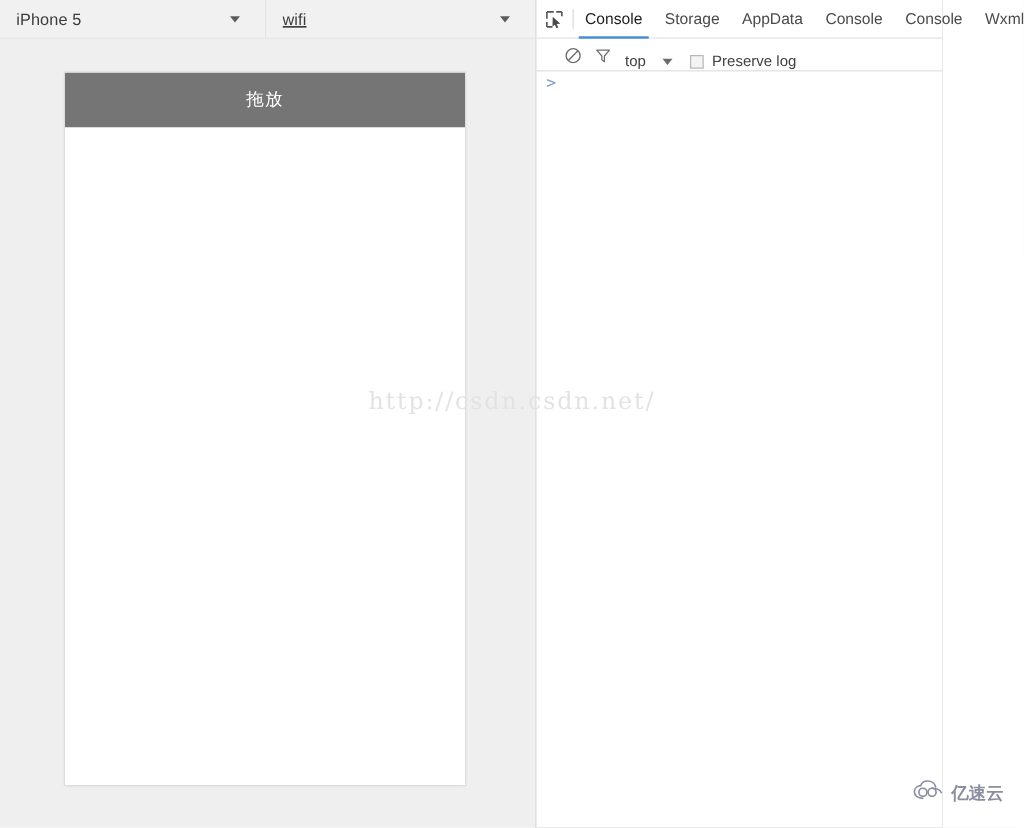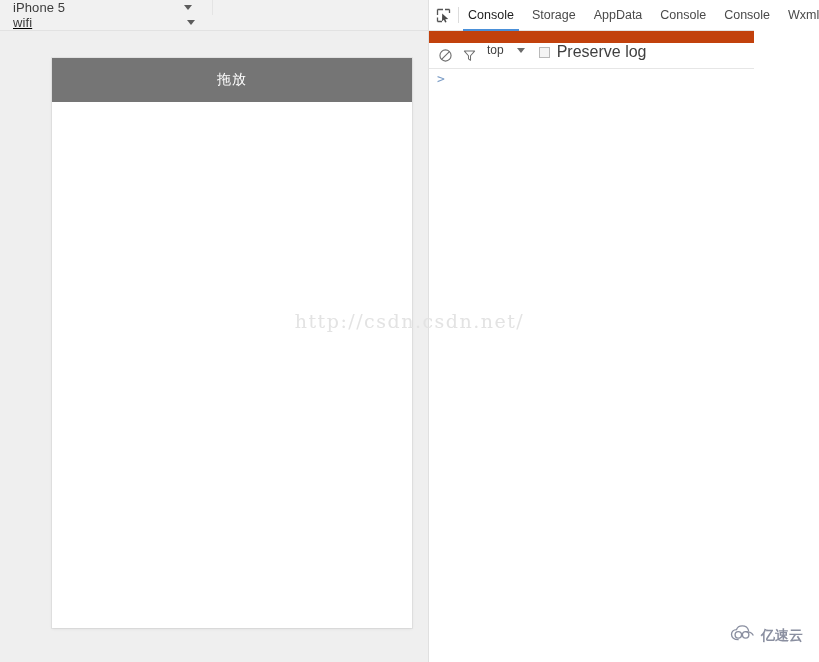--- a/index.html
+++ b/index.html
@@ -35,21 +35,21 @@
     flex-direction: column;
     box-sizing: border-box;
   }
 
   .sim-toolbar {
     height: 31px;
     min-height: 31px;
     background: #f1f1f1;
     border-bottom: 1px solid #e2e2e2;
     display: flex;
-    flex-direction: column;
+    flex-direction: row;
     align-items: stretch;
     box-sizing: border-box;
   }
 
   .device-select {
     position: relative;
     width: 213px;
     height: 100%;
     box-sizing: border-box;
     background: #f1f1f1;
@@ -86,21 +86,21 @@
     flex: 1;
     position: relative;
     background: #efefef;
     overflow: hidden;
   }
 
   .phone {
     position: absolute;
     left: 52px;
     top: 27px;
-    width: 360px;
+    width: 320px;
     height: 570px;
     background: #ffffff;
     box-sizing: border-box;
     box-shadow: 0 0 0 1px rgba(0,0,0,0.045), 0 1px 3px rgba(0,0,0,0.08);
     display: flex;
     flex-direction: column;
     overflow: hidden;
   }
 
   .phone-navbar {
@@ -136,21 +136,21 @@
     color: #e3e3e3;
     pointer-events: none;
     user-select: none;
     z-index: 40;
   }
 
   
   .devtools {
     width: 326px;
     height: 662px;
-    background: #c2410c;
+    background: #a3a3a3;
     border-left: 1px solid #e0e0e0;
     box-sizing: border-box;
     display: flex;
     flex-direction: column;
     position: relative;
   }
 
   .dt-tabbar {
     height: 31px;
     min-height: 31px;
@@ -199,26 +199,25 @@
     bottom: -1px;
     height: 2px;
     background: #4a90d9;
   }
 
   .dt-subbar {
     height: 26px;
     min-height: 26px;
     display: flex;
     flex-direction: row;
-    align-items: flex-start;
+    align-items: flex-end;
     border-bottom: 1px solid #e6e6e6;
     background: #ffffff;
-    padding-left: 4px;
-    box-sizing: border-box;
-    margin-top: 12px;
+    padding-left: 17px;
+    box-sizing: border-box;
   }
   .subbar-icon {
     width: 24px;
     height: 24px;
     display: flex;
     align-items: center;
     justify-content: center;
     cursor: default;
     flex: 0 0 auto;
   }
@@ -247,21 +246,21 @@
   }
   .cbox {
     width: 11px;
     height: 11px;
     border: 1px solid #b9b9b9;
     background: #f4f4f4;
     box-sizing: border-box;
     flex: 0 0 auto;
   }
   .preserve-label {
-    font-size: 16px;
+    font-size: 12px;
     color: #3f3f3f;
     margin-left: 7px;
   }
 
   .console-area {
     flex: 1;
     background: #ffffff;
     position: relative;
     overflow: hidden;
   }

